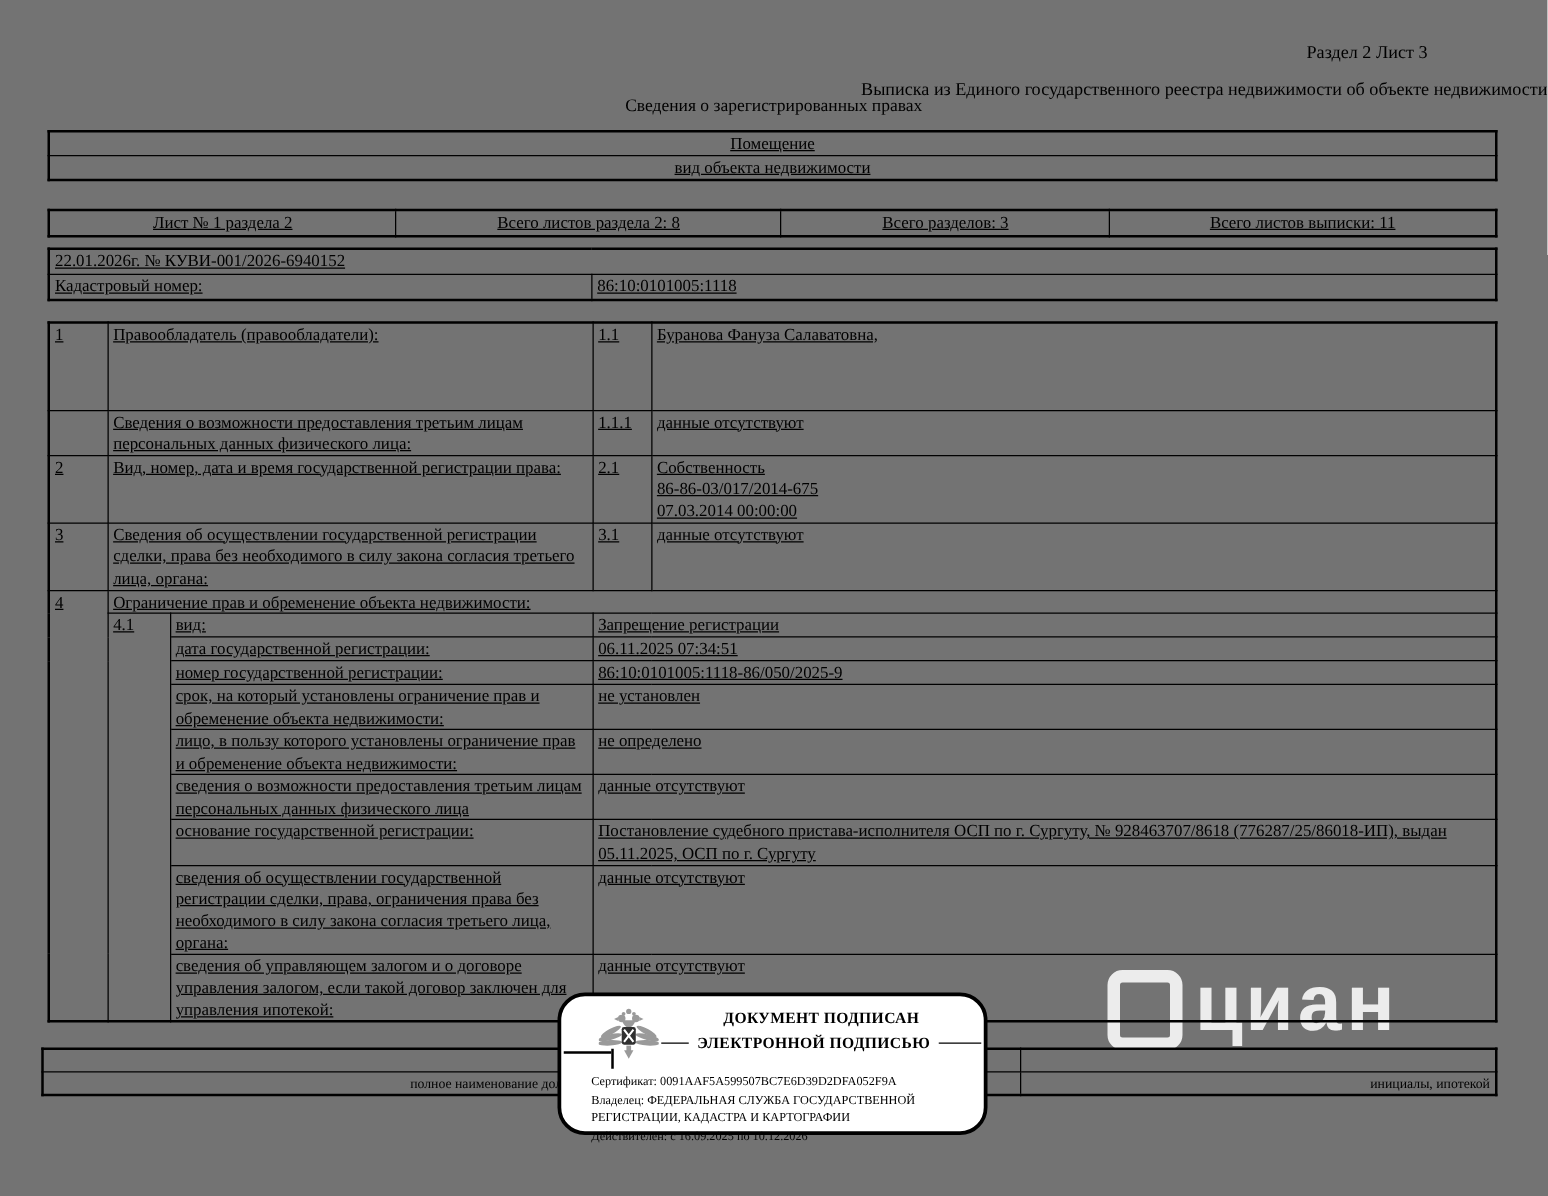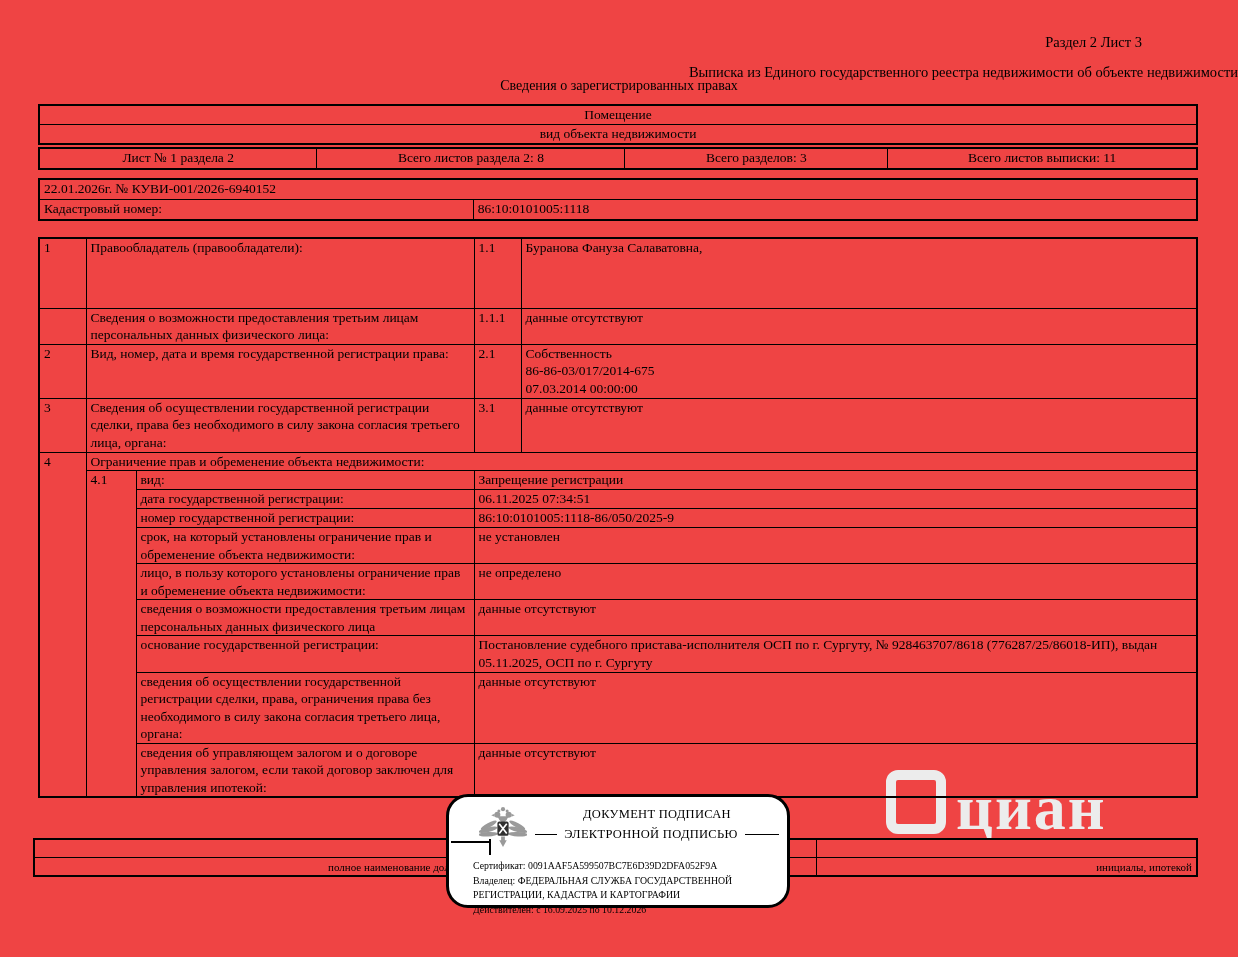--- a/index.html
+++ b/index.html
@@ -1,56 +1,56 @@
 <!DOCTYPE html>
 <html><head>
 <meta charset="utf-8">
 <style>
   html,body{margin:0;padding:0;background:#fff;}
-  .page{position:relative;width:1238px;height:957px;background:#ef4444;
+  .page{position:relative;width:1238px;height:957px;background:#737373;
         font-family:"Liberation Serif","DejaVu Serif",serif;color:#000;overflow:hidden;}
 
   .corner{position:absolute;top:34px;right:96px;font-size:14.5px;}
   .doc-title{position:absolute;top:64px;left:0;right:0;text-align:right;font-size:14.5px;padding-left:44px;}
   .doc-subtitle{position:absolute;top:78px;left:0;right:0;text-align:center;font-size:14px;}
 
   .tables{position:absolute;left:38px;top:104px;width:1160px;}
   table{border-collapse:collapse;width:100%;table-layout:fixed;}
   table.bordered{border:2px solid #000;}
   table.bordered td{border:1px solid #000;padding:0 4px;font-size:13.5px;
-                    vertical-align:top;line-height:1.3;overflow:hidden;}
+                    vertical-align:top;line-height:1.3;overflow:hidden;text-decoration:underline;}
   .center{text-align:center;}
   td.c1{vertical-align:top;}
   .tblA td{height:18px;}
-  .tblB{margin-top:2px;}
+  .tblB{margin-top:22px;}
   .tblB td{height:19px;}
   .tblC{margin-top:8px;}
   .tblC td{height:19px;}
   .tblMain{margin-top:16px;}
 
   .rh70{height:70px;} .rh33{height:33px;} .rh54{height:54px;} .rh18{height:18px;}
   .rh19{height:19px;} .rh36{height:36px;} .rh52{height:52px;margin-top:40px;}
 
   
-  .watermark{position:absolute;left:886px;top:776px;z-index:0;display:flex;align-items:flex-start;
-             font-family:Liberation Serif, serif;color:#ececec;}
+  .watermark{position:absolute;left:886px;top:776px;z-index:0;display:flex;align-items:flex-end;
+             font-family:Liberation Mono, monospace;color:#ececec;}
   .wm-logo{width:40px;height:44px;border:10px solid #ececec;border-radius:12px;
            margin-right:10px;margin-top:-6px;}
   .wm-text{font-size:64px;font-weight:bold;letter-spacing:2px;line-height:1;}
 
   
   .sig-wrap{position:absolute;left:33px;top:838px;width:1165px;z-index:1;}
   .sig-wrap table{border:2px solid #000;}
   .sig-wrap td{border:1px solid #000;font-size:11px;padding:0 4px;height:17px;
                text-align:right;vertical-align:middle;background:transparent;}
 
   
   .stamp{position:absolute;left:446px;top:794px;width:344px;height:114px;background:#fff;
          border:3px solid #000;border-radius:22px;z-index:2;box-sizing:border-box;}
-  .stamp-top{display:flex;align-items:flex-start;}
+  .stamp-top{display:flex;align-items:flex-start;font-weight:bold;}
   .stamp-emblem{margin:6px 0 0 30px;flex:0 0 auto;}
   .stamp-titles{flex:1;text-align:center;margin-top:10px;font-size:12.5px;letter-spacing:.3px;}
   .stamp-title1{margin-bottom:5px;}
   .esig-line2{display:flex;align-items:center;justify-content:center;gap:7px;padding-right:0;}
   .dash{height:1.5px;background:#000;flex:0 0 22px;}
   .dash-right{flex:1 1 auto;max-width:34px;}
   .stamp-details{margin:4px 0 0 24px;font-size:9.8px;line-height:1.5;}
   .stub-v{position:absolute;left:40px;top:42px;width:1.5px;height:16px;background:#000;}
   .stub-h{position:absolute;left:2px;top:44px;width:38px;height:1.5px;background:#000;}
 </style>

